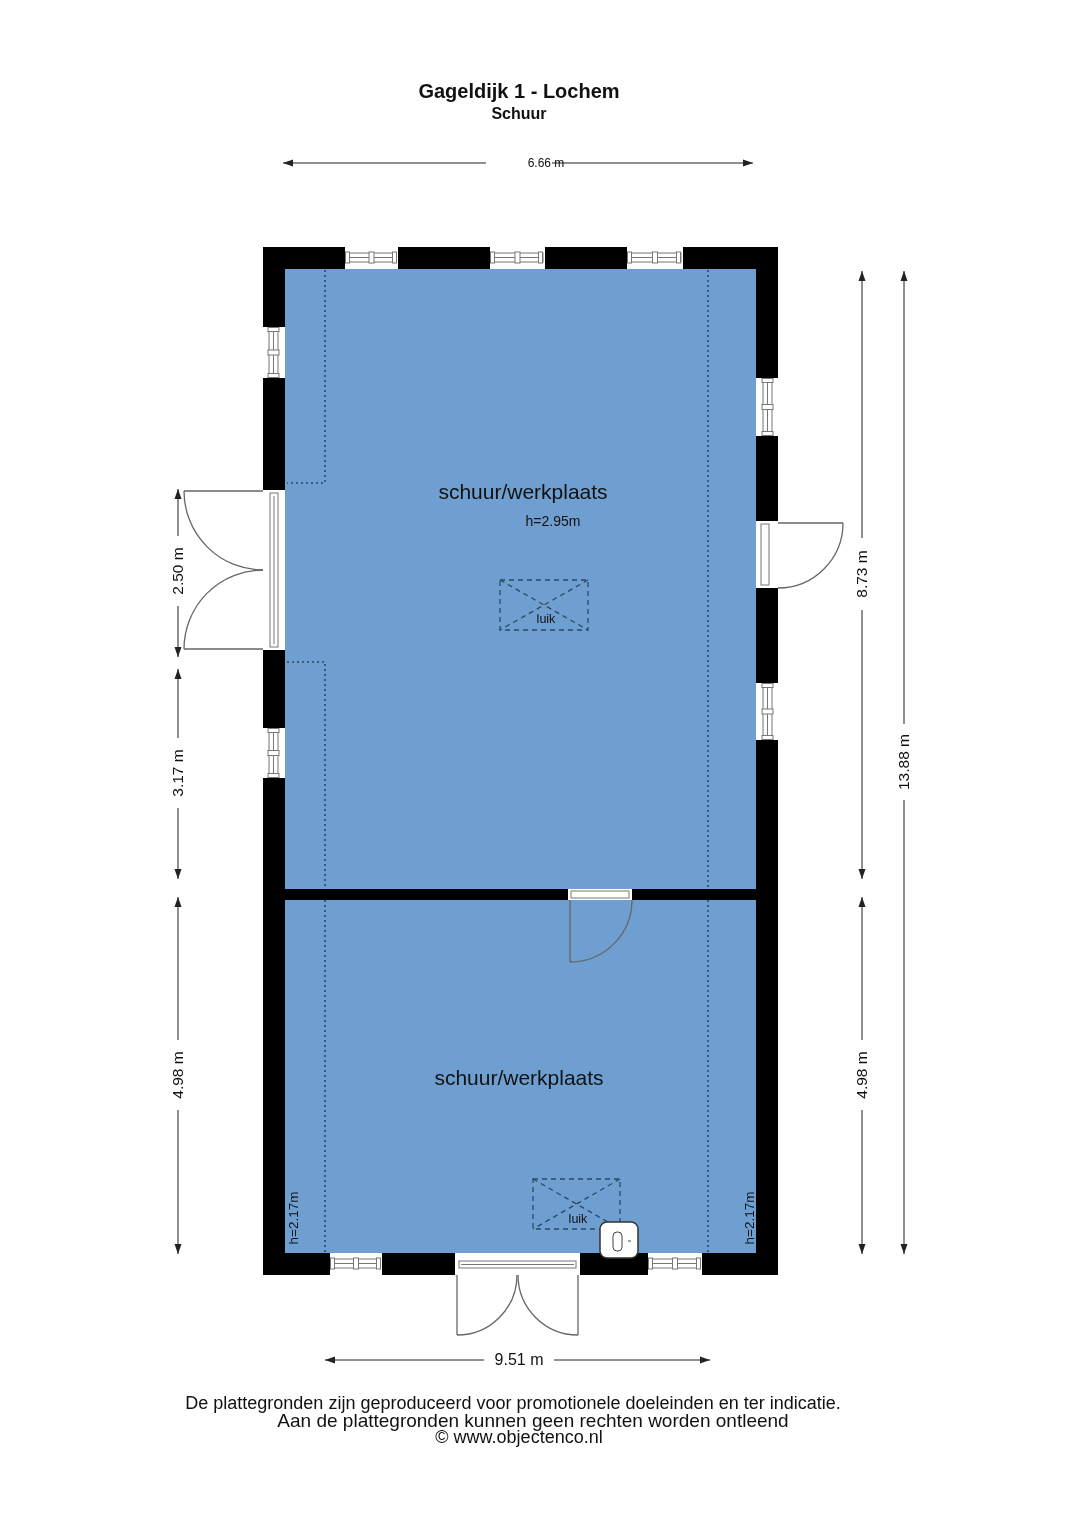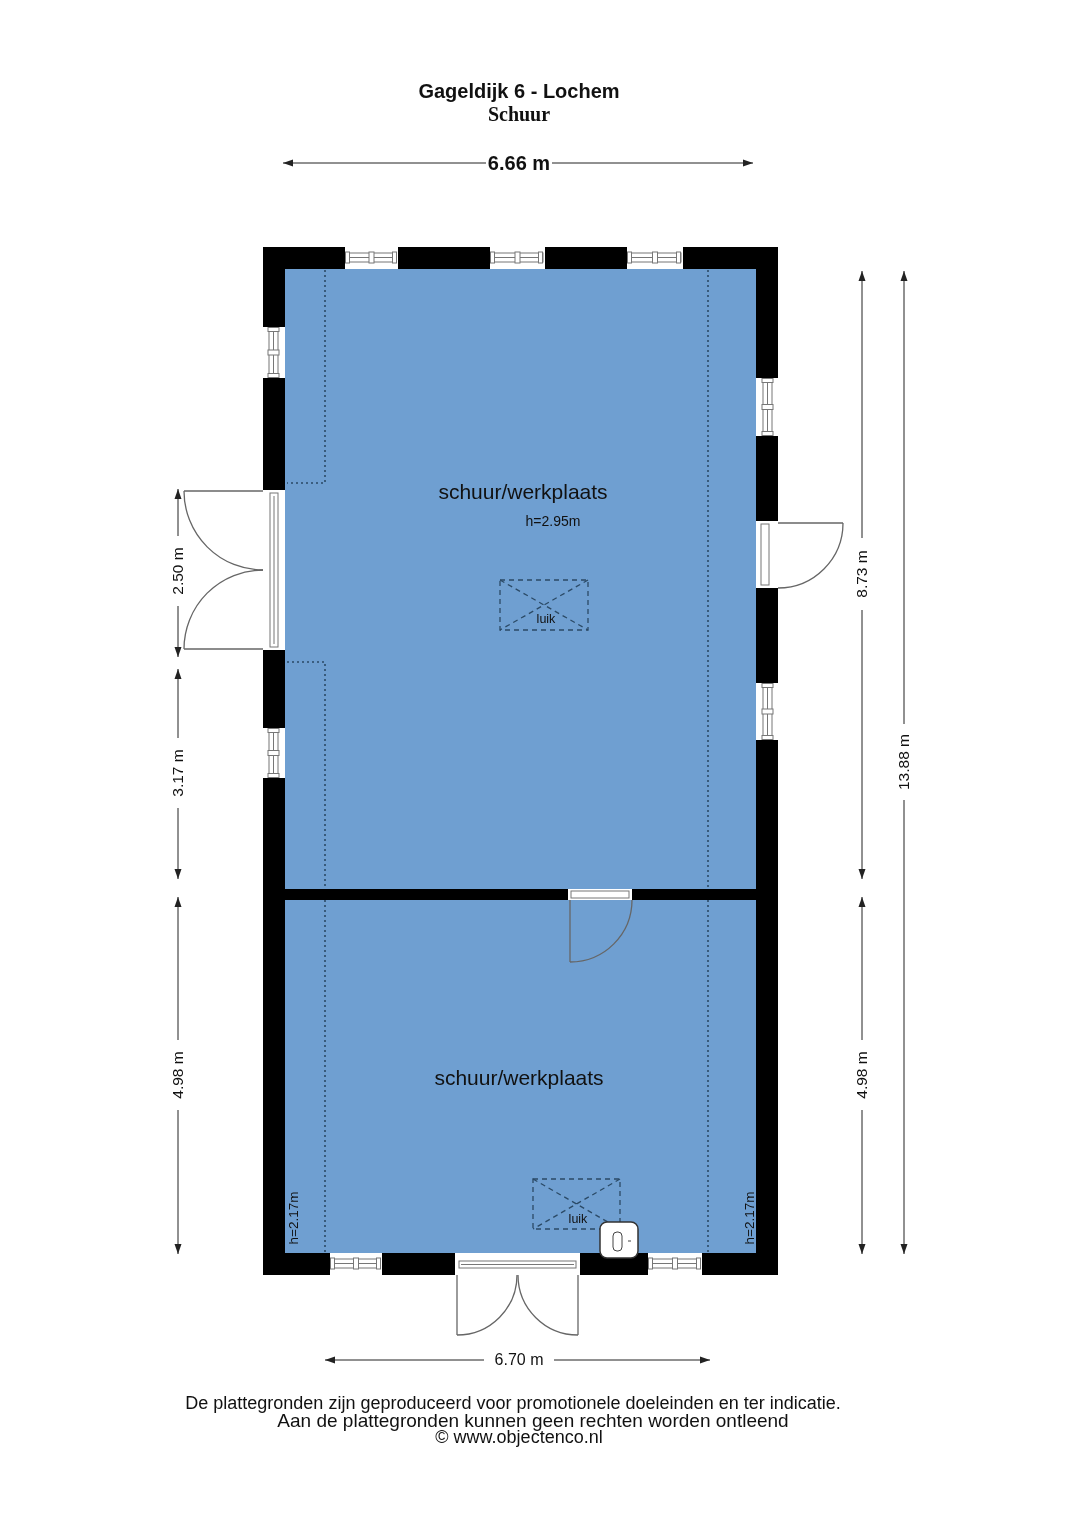--- a/index.html
+++ b/index.html
@@ -175,41 +175,41 @@
     <polygon points="862,897 858.5,907 865.5,907" stroke="none"></polygon>
     <polygon points="862,1254 858.5,1244 865.5,1244" stroke="none"></polygon>
 
     <line x1="904" y1="271" x2="904" y2="724"></line>
         <line x1="904" y1="800" x2="904" y2="1254"></line>
     <polygon points="904,271 900.5,281 907.5,281" stroke="none"></polygon>
     <polygon points="904,1254 900.5,1244 907.5,1244" stroke="none"></polygon>
   </g>
 </svg>
 
-<div class="lbl bold" style="left:519px;top:91px;font-size:20px;">Gageldijk 6 - Lochem</div>
-<div class="lbl bold" style="left:519px;top:114px;font-size:20px;font-family:Liberation Serif, serif;">Schuur</div>
-
-<div class="lbl" style="left:519px;top:163px;font-size:20px;font-weight:bold;">6.66 m</div>
+<div class="lbl bold" style="left:519px;top:91px;font-size:20px;">Gageldijk 1 - Lochem</div>
+<div class="lbl bold" style="left:519px;top:114px;font-size:16px;">Schuur</div>
+
+<div class="lbl" style="left:546px;top:163px;font-size:12px;">6.66 m</div>
 
 <div class="lbl" style="left:523px;top:491px;font-size:21px;">schuur/werkplaats</div>
 <div class="lbl" style="left:528px;top:521px;font-size:14px;margin-left:25px;">h=2.95m</div>
 <div class="lbl" style="left:546px;top:619px;font-size:12.5px;">luik</div>
 
 <div class="lbl" style="left:519px;top:1077px;font-size:21px;">schuur/werkplaats</div>
 <div class="lbl" style="left:578px;top:1219px;font-size:12.5px;">luik</div>
 <div class="lbl rot" style="left:294px;top:1218px;font-size:13.5px;">h=2.17m</div>
 <div class="lbl rot" style="left:750px;top:1218px;font-size:13.5px;">h=2.17m</div>
 
 <div class="lbl rot" style="left:178px;top:571px;font-size:15.5px;">2.50 m</div>
 <div class="lbl rot" style="left:178px;top:773px;font-size:15.5px;">3.17 m</div>
 <div class="lbl rot" style="left:178px;top:1075px;font-size:15.5px;">4.98 m</div>
 
 <div class="lbl rot" style="left:862px;top:574px;font-size:15.5px;">8.73 m</div>
 <div class="lbl rot" style="left:862px;top:1075px;font-size:15.5px;">4.98 m</div>
 <div class="lbl rot" style="left:904px;top:762px;font-size:15.5px;">13.88 m</div>
 
-<div class="lbl" style="left:519px;top:1360px;font-size:16px;">6.70 m</div>
+<div class="lbl" style="left:519px;top:1360px;font-size:16px;">9.51 m</div>
 
 <div class="lbl" style="left:513px;top:1403px;font-size:18px;">De plattegronden zijn geproduceerd voor promotionele doeleinden en ter indicatie.</div>
 <div class="lbl" style="left:533px;top:1420px;font-size:19px;">Aan de plattegronden kunnen geen rechten worden ontleend</div>
 <div class="lbl" style="left:519px;top:1437px;font-size:18px;">© www.objectenco.nl</div>
 
 </div>
 
 </body></html>

